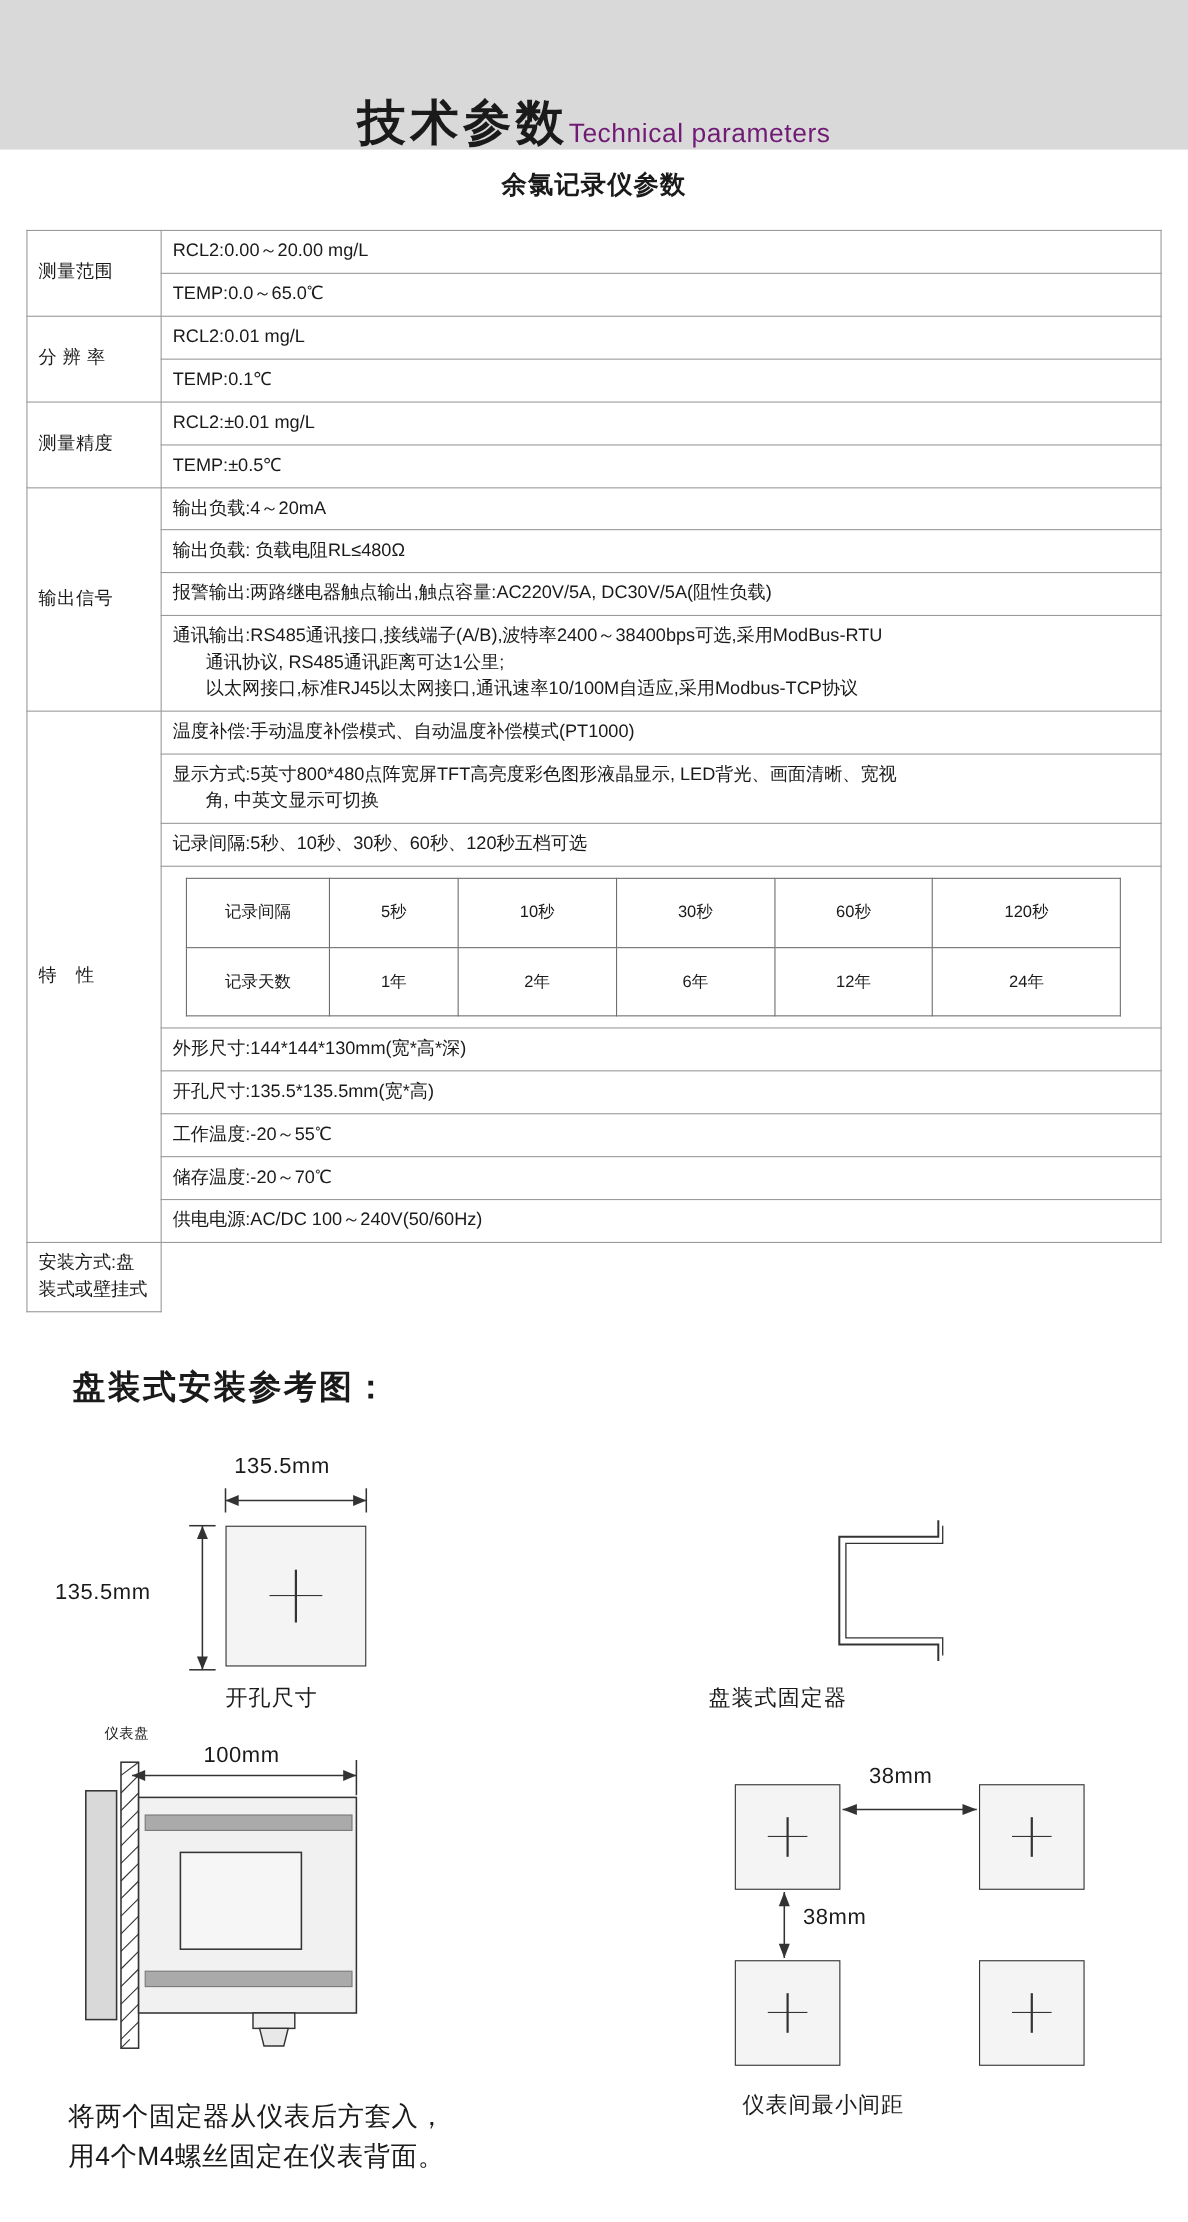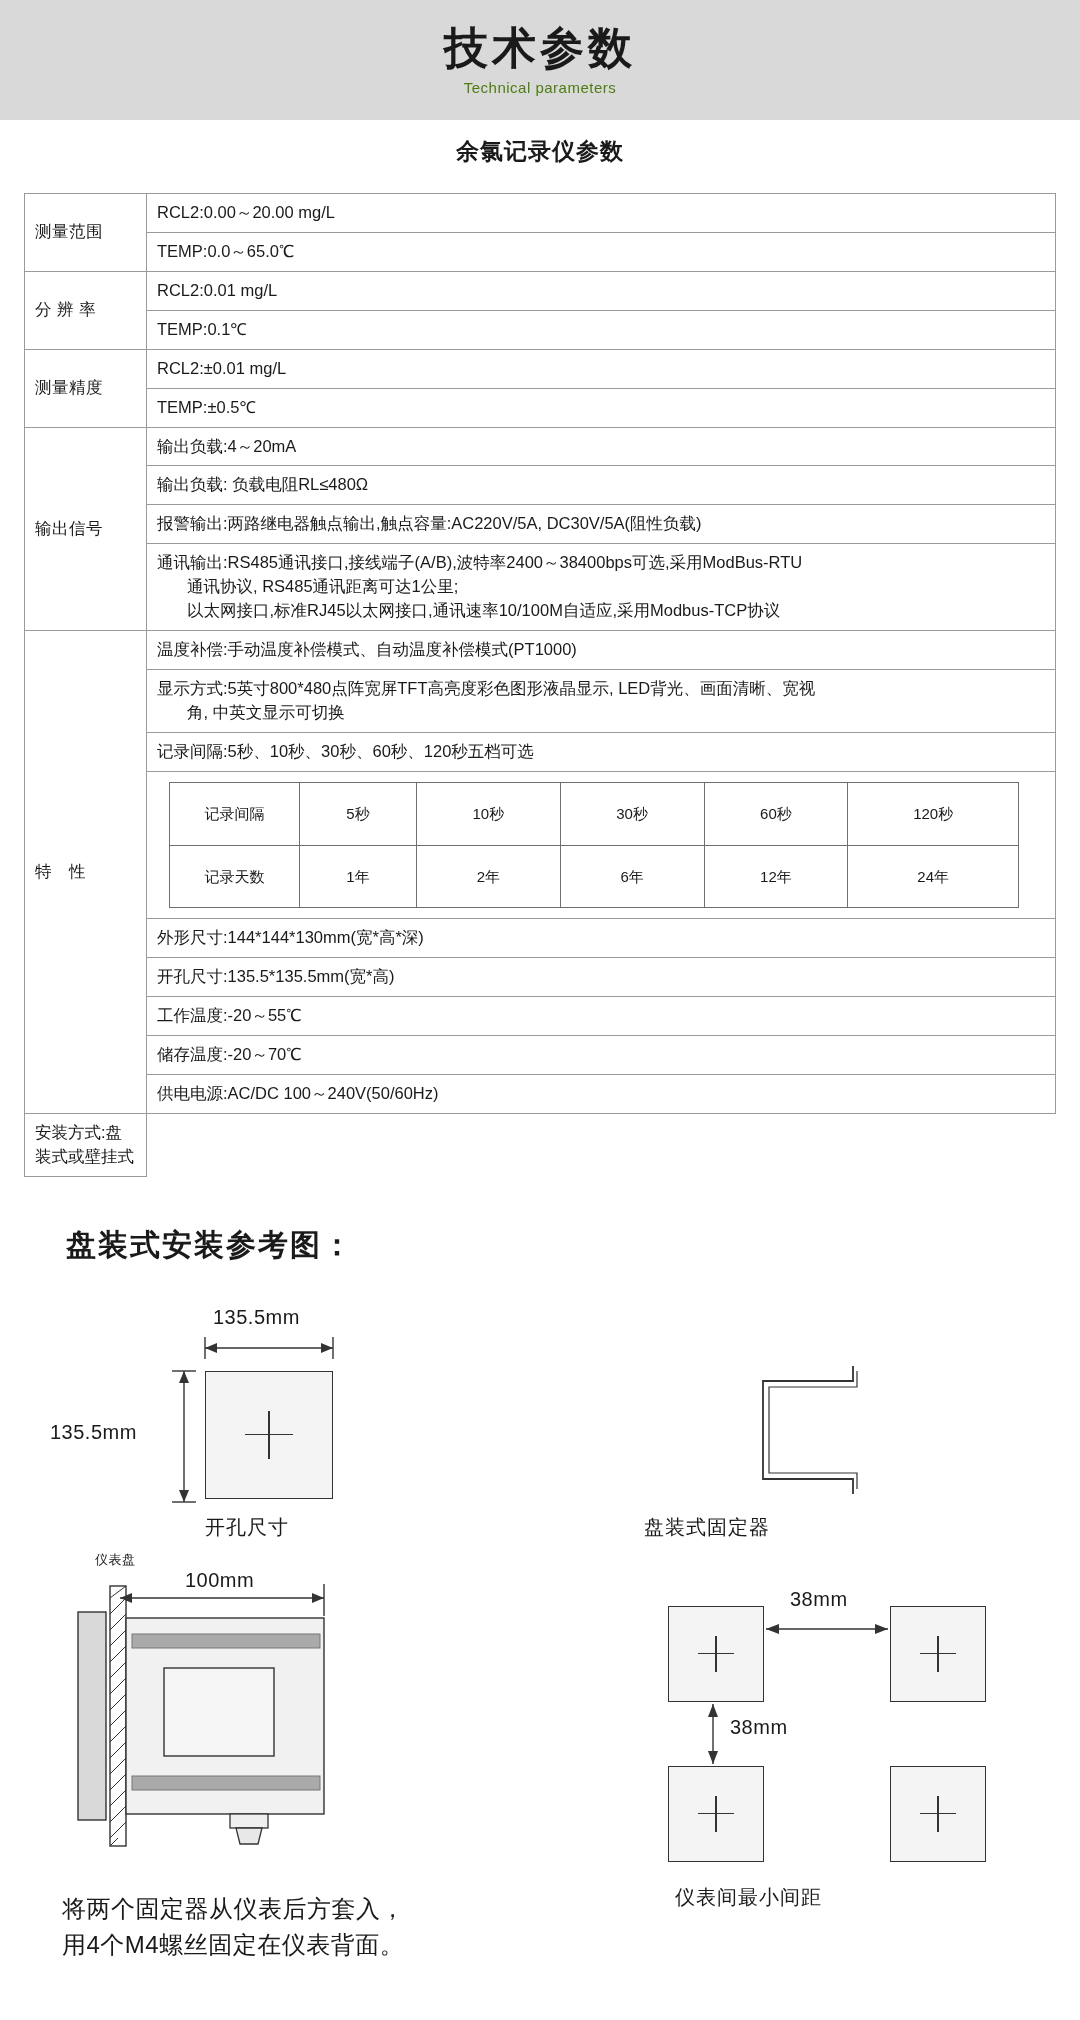--- a/index.html
+++ b/index.html
@@ -7,31 +7,31 @@
   body {
     width:1080px; height:2020px;
     background:#ffffff;
     font-family:"Liberation Sans", sans-serif;
     color:#1a1a1a;
     position:relative;
     overflow:hidden;
   }
   
   .header {
-    width:1080px; height:120px;
+    width:1080px; height:136px;
     background:#d9d9d9;
-    display:flex; flex-direction:column;
-    align-items:center; justify-content:center;
+    display:flex; flex-direction:row;
+    align-items:flex-end; justify-content:center;
   }
   .header .title-cn {
     font-size:44px; font-weight:bold; letter-spacing:4px;
     color:#1a1a1a; line-height:1.1;
   }
   .header .title-en {
-    font-size:15px; color:#4d7c0f; margin-top:6px; letter-spacing:0.5px;
+    font-size:24px; color:#701a75; margin-top:6px; letter-spacing:0.5px;
   }
   
   .section-title {
     text-align:center; font-size:23px; font-weight:bold;
     margin-top:16px; letter-spacing:1px;
   }
   
   .spec-wrap { padding:0 24px; margin-top:26px; }
   table.spec {
     width:1032px;

